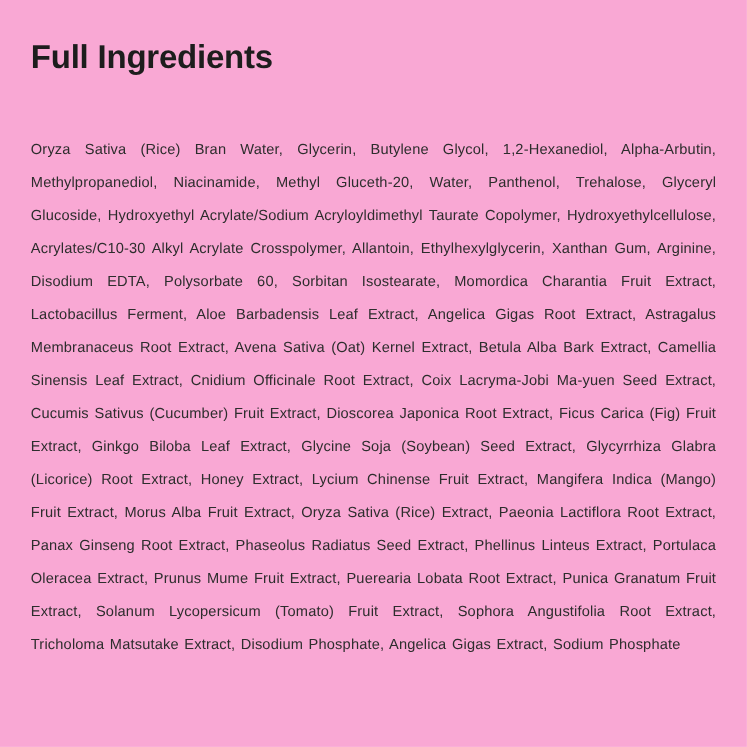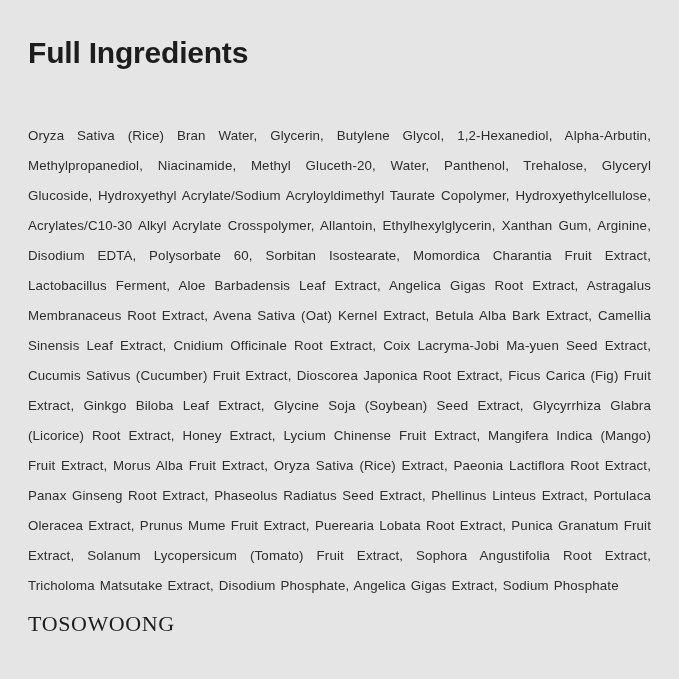--- a/index.html
+++ b/index.html
@@ -13,21 +13,21 @@
     font-family: "Liberation Sans", sans-serif;
     color: #231f20;
     overflow: hidden;
   }
   .page {
     position: relative;
     width: 679px;
     height: 679px;
     box-sizing: border-box;
     padding: 28px 26px 20px 26px;
-    background: #e5e5e5;
+    background: #f9a8d4;
   }
   .title {
     font-size: 30px;
     font-weight: bold;
     letter-spacing: -0.2px;
     color: #1d1d1d;
     margin: 8px 0 0 2px;
     line-height: 1.1;
   }
   .ingredients {
@@ -54,15 +54,14 @@
 </style>
 </head>
 <body>
 
 <div class="page">
 
   <h1 class="title">Full Ingredients</h1>
 
   <div class="ingredients">Oryza Sativa (Rice) Bran Water, Glycerin, Butylene Glycol, 1,2-Hexanediol, Alpha-Arbutin, Methylpropanediol, Niacinamide, Methyl Gluceth-20, Water, Panthenol, Trehalose, Glyceryl Glucoside, Hydroxyethyl Acrylate/Sodium Acryloyldimethyl Taurate Copolymer, Hydroxyethylcellulose, Acrylates/C10-30 Alkyl Acrylate Crosspolymer, Allantoin, Ethylhexylglycerin, Xanthan Gum, Arginine, Disodium EDTA, Polysorbate 60, Sorbitan Isostearate, Momordica Charantia Fruit Extract, Lactobacillus Ferment, Aloe Barbadensis Leaf Extract, Angelica Gigas Root Extract, Astragalus Membranaceus Root Extract, Avena Sativa (Oat) Kernel Extract, Betula Alba Bark Extract, Camellia Sinensis Leaf Extract, Cnidium Officinale Root Extract, Coix Lacryma-Jobi Ma-yuen Seed Extract, Cucumis Sativus (Cucumber) Fruit Extract, Dioscorea Japonica Root Extract, Ficus Carica (Fig) Fruit Extract, Ginkgo Biloba Leaf Extract, Glycine Soja (Soybean) Seed Extract, Glycyrrhiza Glabra (Licorice) Root Extract, Honey Extract, Lycium Chinense Fruit Extract, Mangifera Indica (Mango) Fruit Extract, Morus Alba Fruit Extract, Oryza Sativa (Rice) Extract, Paeonia Lactiflora Root Extract, Panax Ginseng Root Extract, Phaseolus Radiatus Seed Extract, Phellinus Linteus Extract, Portulaca Oleracea Extract, Prunus Mume Fruit Extract, Puerearia Lobata Root Extract, Punica Granatum Fruit Extract, Solanum Lycopersicum (Tomato) Fruit Extract, Sophora Angustifolia Root Extract, Tricholoma Matsutake Extract, Disodium Phosphate, Angelica Gigas Extract, Sodium Phosphate</div>
 
-  <div class="brand">TOSOWOONG</div>
 
 </div>
 
 </body></html>

